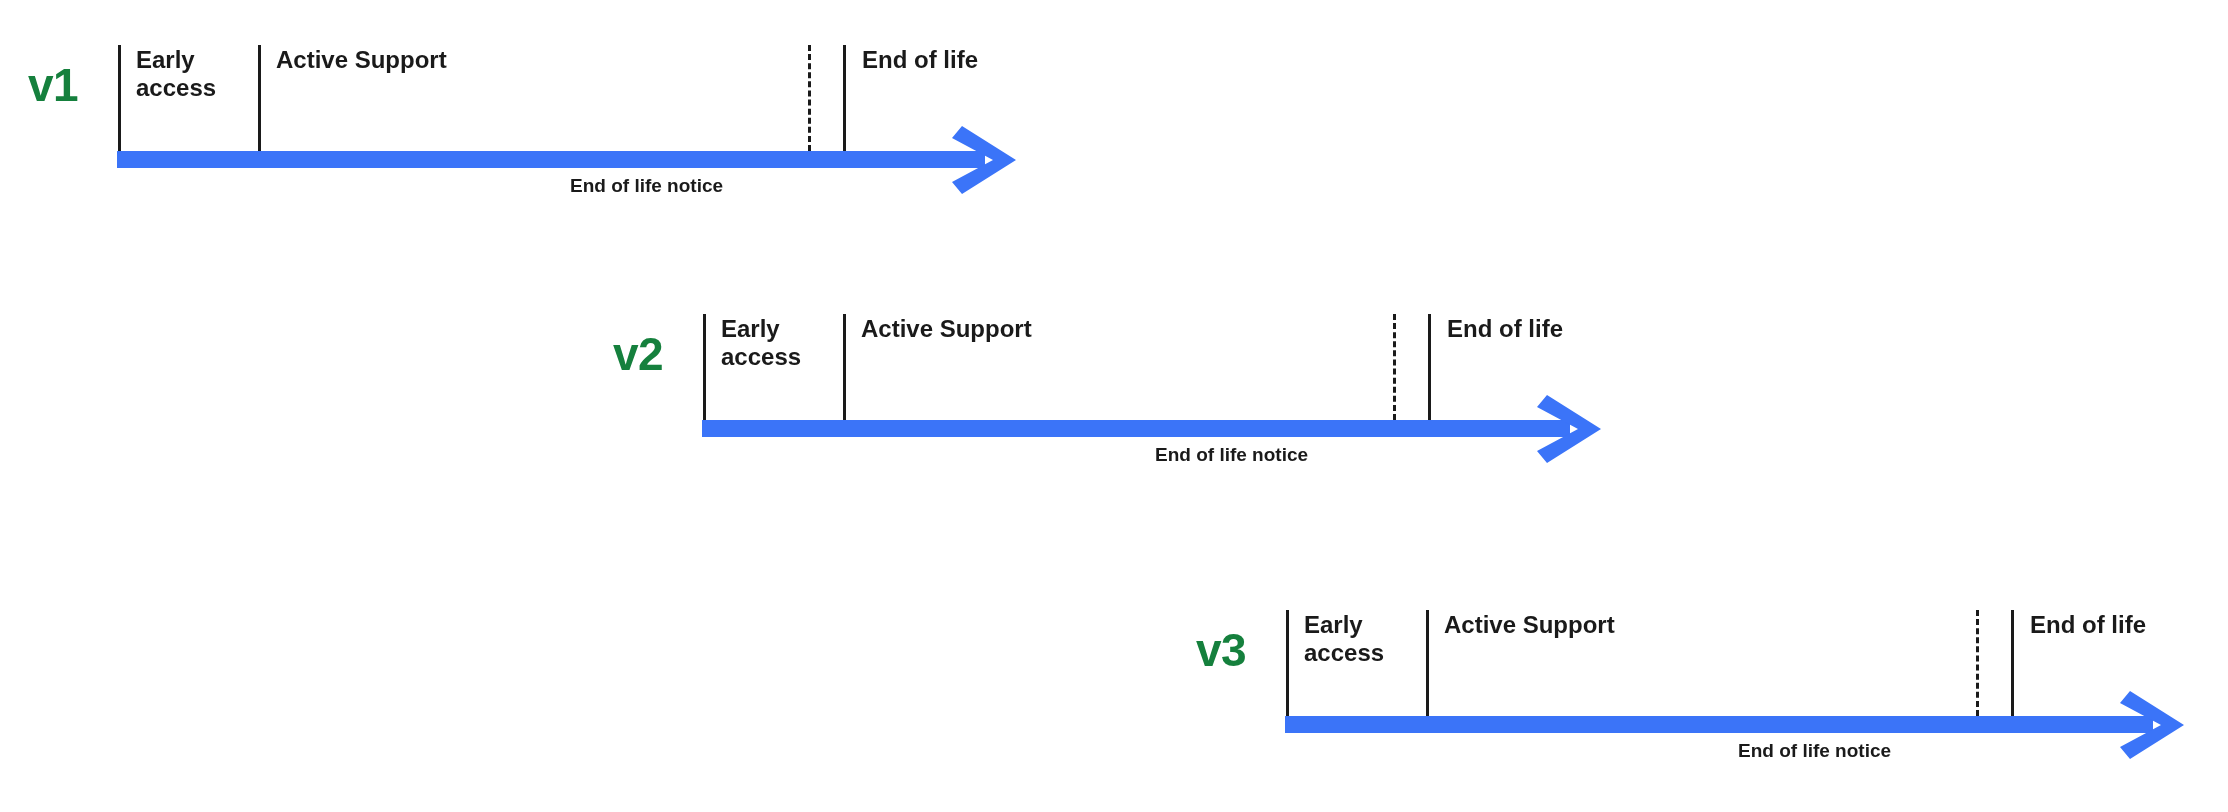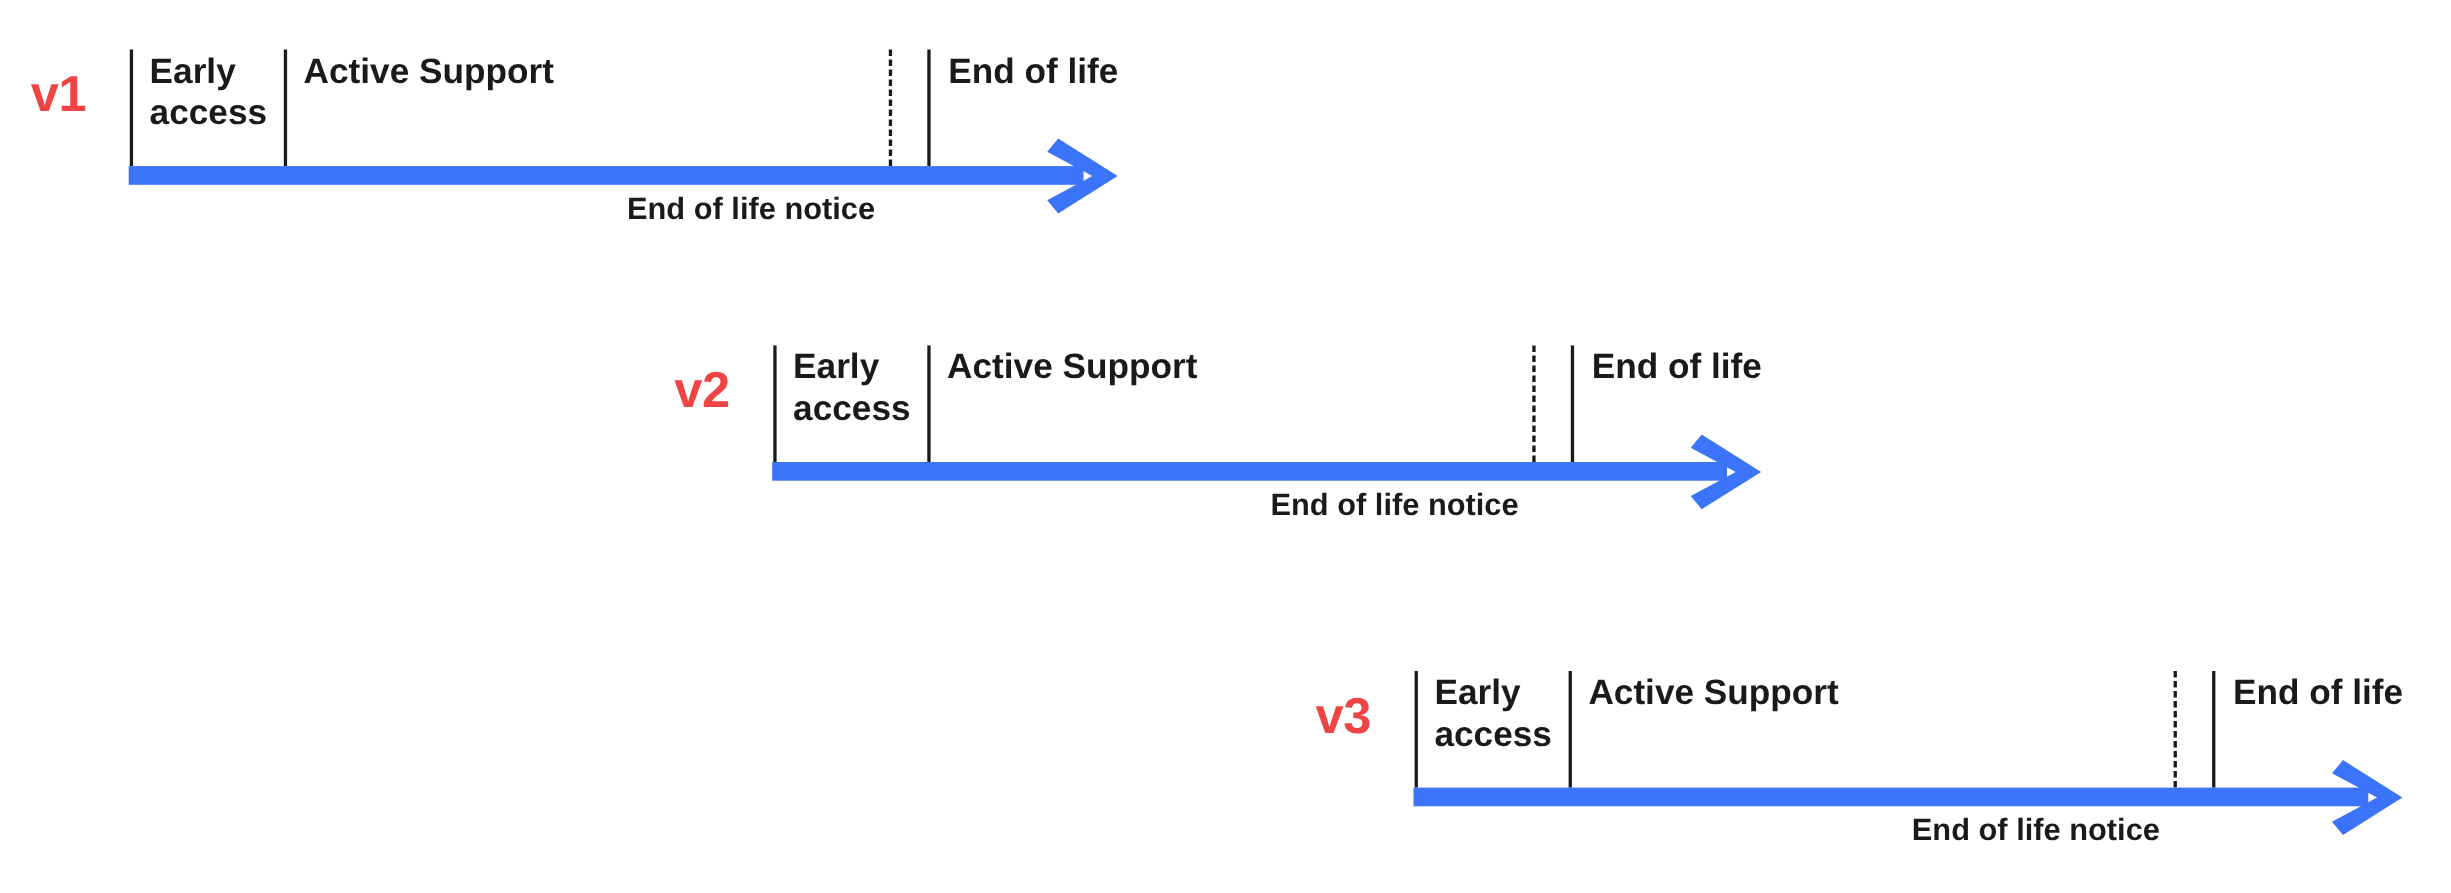--- a/index.html
+++ b/index.html
@@ -13,42 +13,42 @@
   }
   #stage{position:relative;width:2228px;height:812px;}
 
   
   .track{position:absolute;}
 
   .ver-label{
     position:absolute;
     font-size:46px;
     font-weight:700;
-    color:#ef4444;
+    color:#15803d;
     letter-spacing:-0.5px;
     line-height:1;
     white-space:nowrap;
   }
 
   
   .divider{
     position:absolute;
     width:3px;
     background:#1a1a1a;
   }
   .divider.dashed{
     width:0;
     background:none;
     border-left:3px dashed #1a1a1a;
   }
 
   
   .phase-label{
     position:absolute;
-    font-size:32px;
+    font-size:24px;
     font-weight:700;
     color:#1a1a1a;
     line-height:1.18;
     white-space:pre-line;
   }
 
   
   .bar{
     position:absolute;
     height:17px;
@@ -57,21 +57,21 @@
 
   
   .arrow-head{
     position:absolute;
     display:block;
   }
   .arrow-head svg{display:block;}
 
   .notice-label{
     position:absolute;
-    font-size:28px;
+    font-size:19px;
     font-weight:700;
     color:#1a1a1a;
     white-space:nowrap;
     line-height:1;
   }
 </style>
 </head>
 <body>
 
 <div id="stage">

